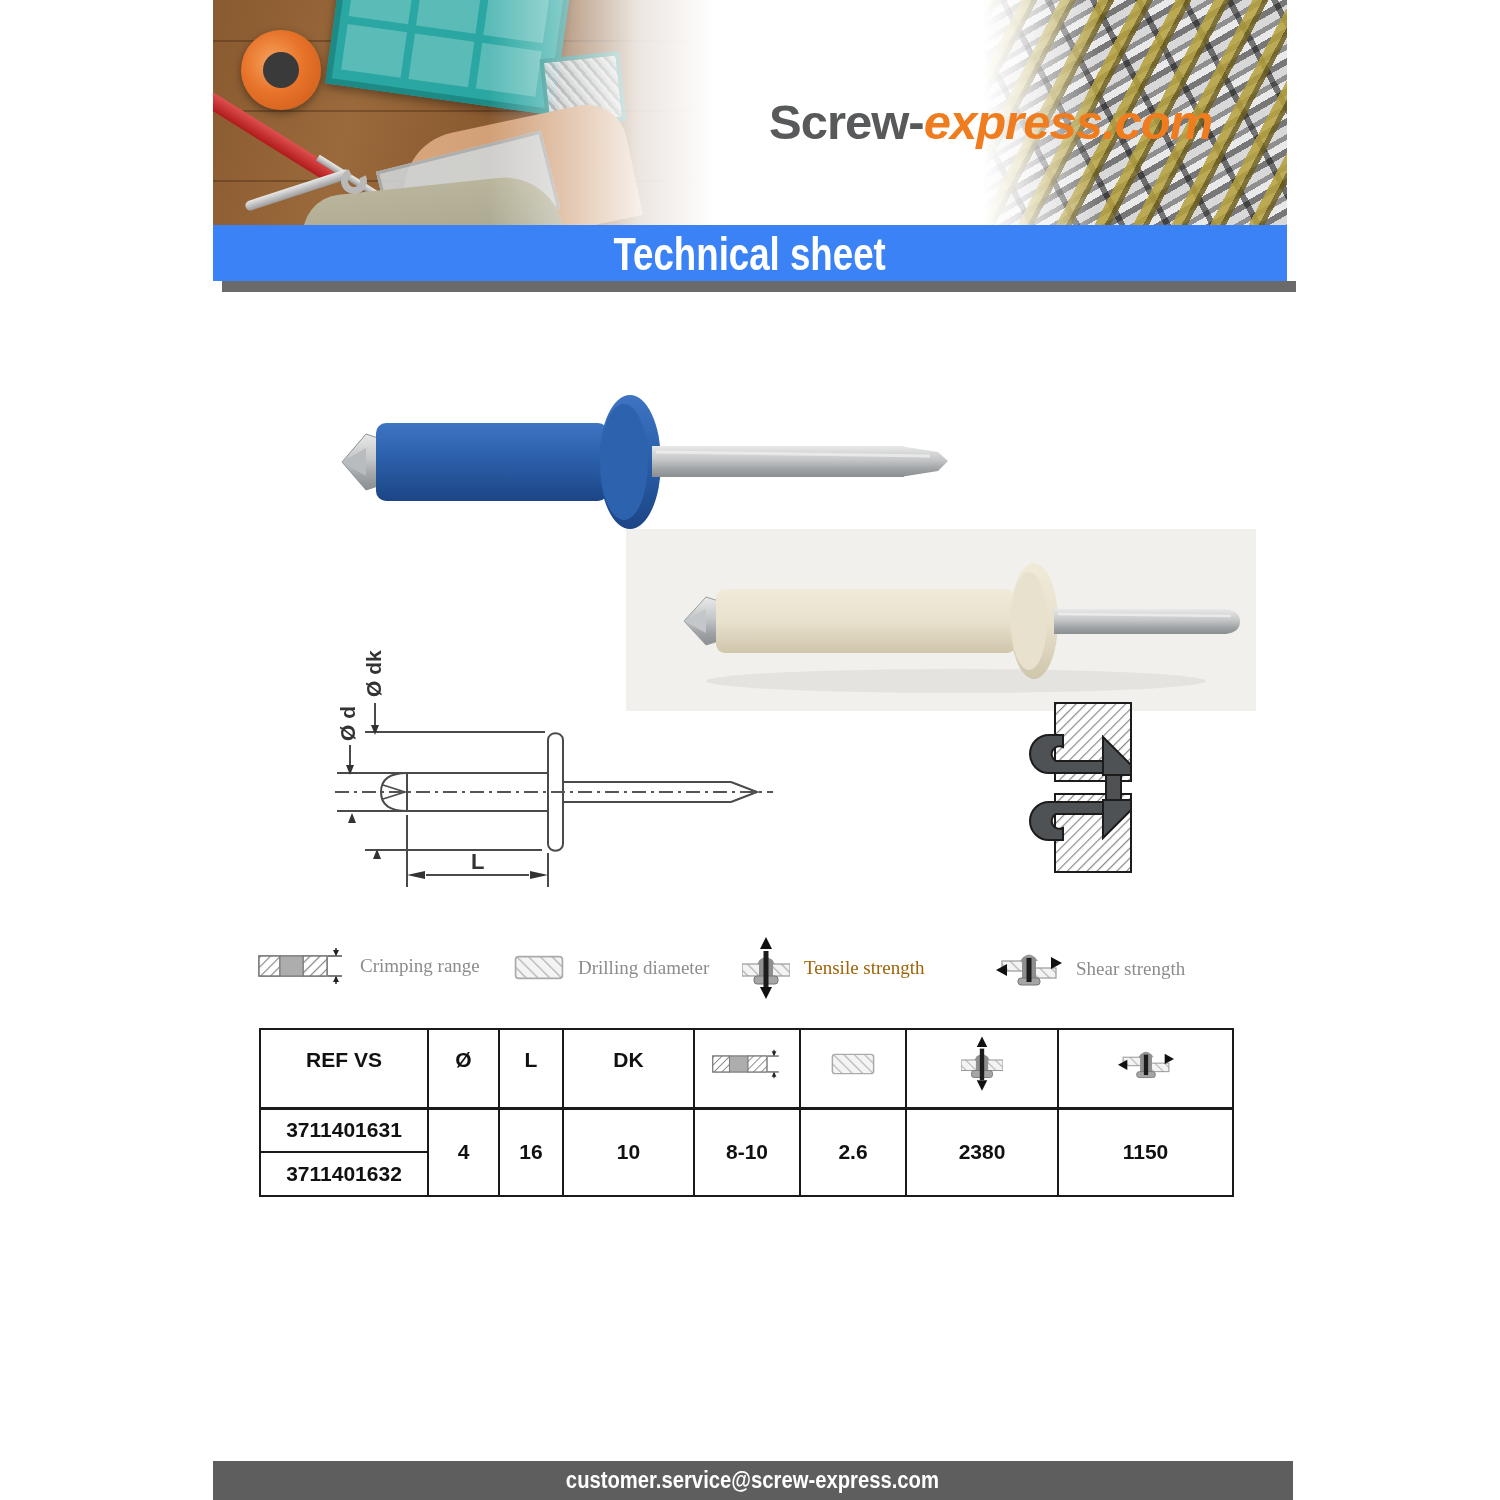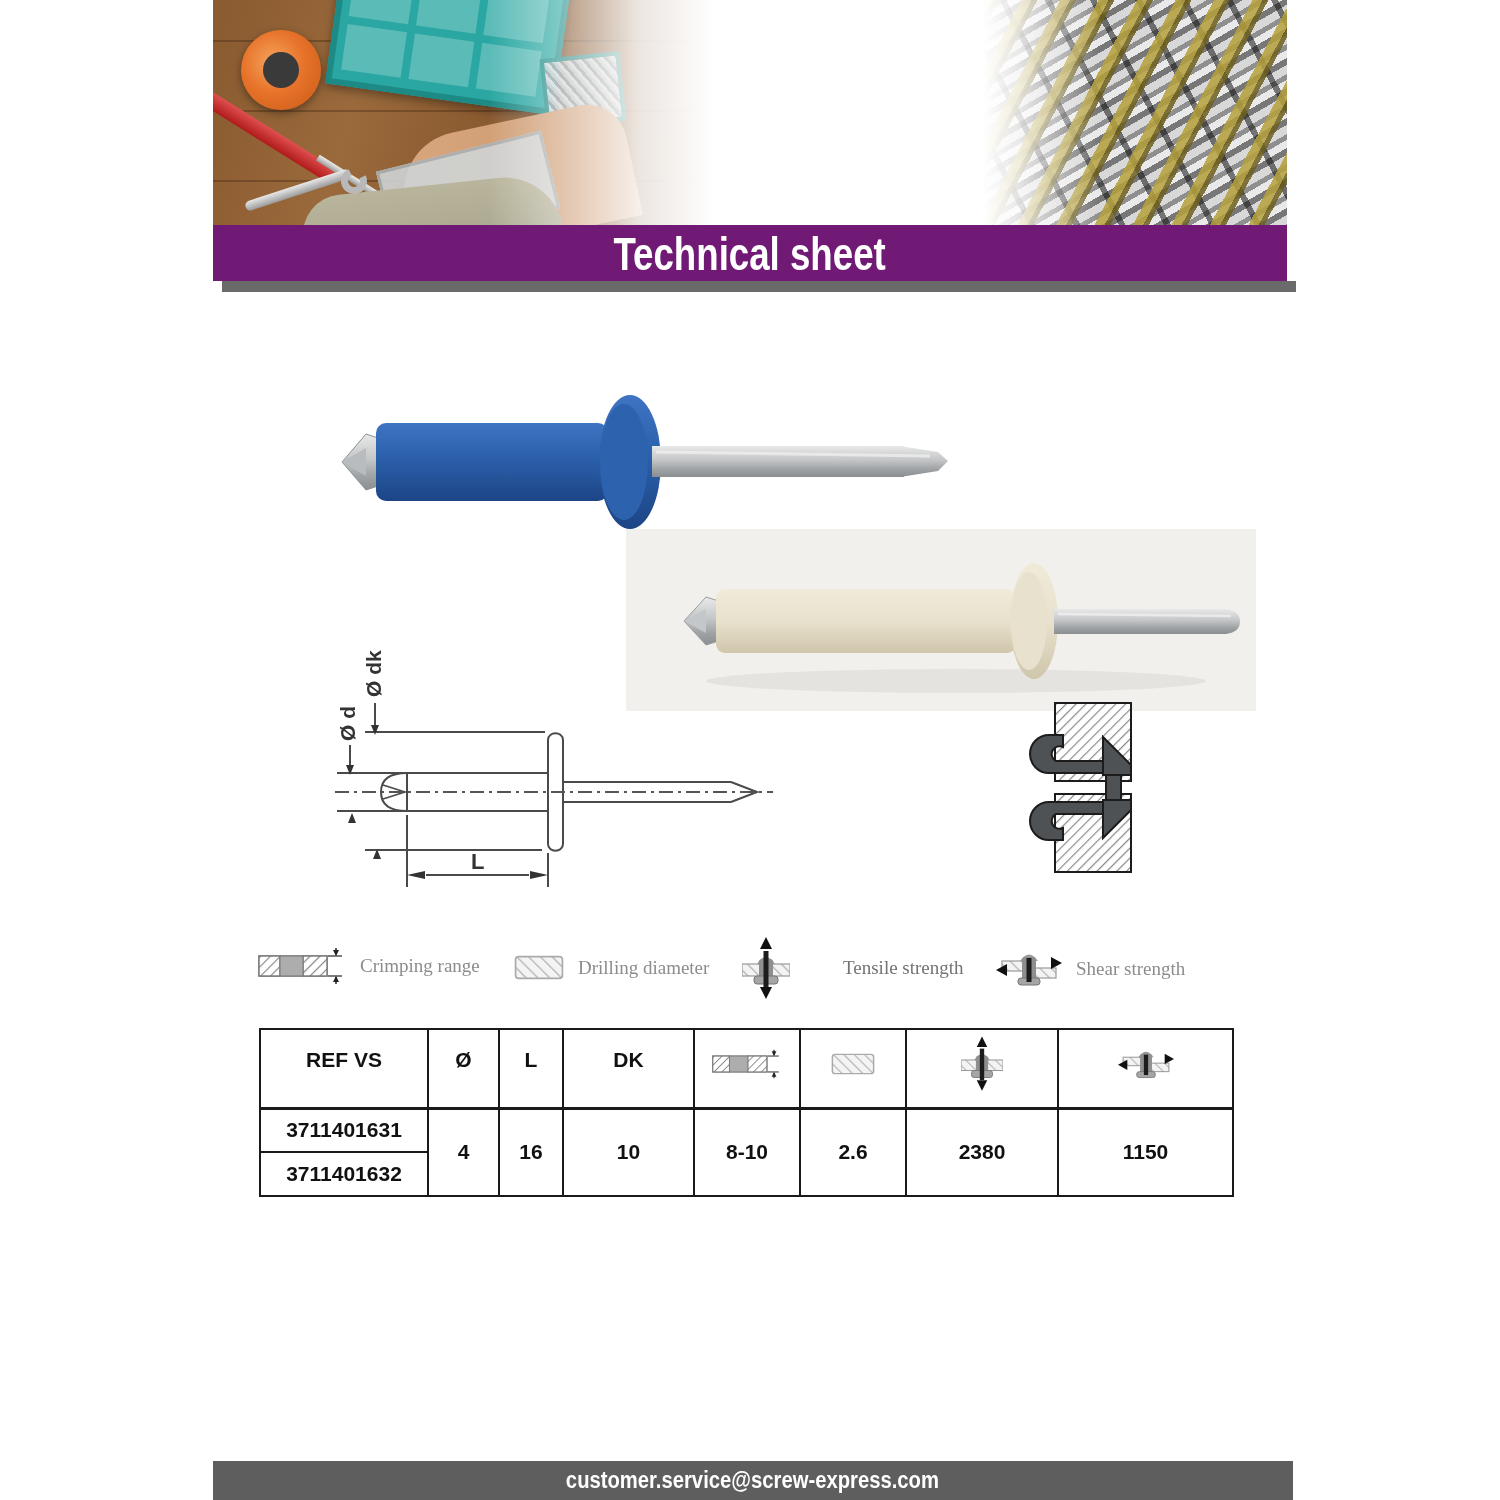--- a/index.html
+++ b/index.html
@@ -37,31 +37,31 @@
   .photo-right .fade { left:0; top:0; width:100%; height:100%;
     background:linear-gradient(to right, #fff 0%, rgba(255,255,255,.8) 12%, rgba(255,255,255,0) 38%); }
 
   
   .logo { left:548px; top:72px; width:420px; height:100px; display:flex; align-items:center; }
   .logo-text { font-size:49px; font-weight:bold; letter-spacing:-1px; white-space:nowrap; }
   .logo-dark { color:#58595b; }
   .logo-orange { color:#f07c20; font-style:italic; }
 
   
-  .banner { left:213px; top:225px; width:1074px; height:56px; background:#701a75; display:flex; align-items:center; justify-content:center; }
+  .banner { left:213px; top:225px; width:1074px; height:56px; background:#3b82f6; display:flex; align-items:center; justify-content:center; }
   .banner-title { color:#fff; font-weight:bold; font-size:47px; transform:scaleX(.78); letter-spacing:0px; }
   .banner-shadow { left:222px; top:281px; width:1074px; height:11px; background:#6a6a6a; }
 
   
   .photo-white-bg { left:626px; top:529px; width:630px; height:182px; background:#f2f0ec; }
 
   
   .legend-item { display:flex; align-items:center; gap:14px; }
   .legend-label { font-size:19px; color:#8c8c8c; white-space:nowrap;font-family:Liberation Serif, serif; }
-  .legend-label.blue { color:#737373;margin-left:39px; }
+  .legend-label.blue { color:#a16207; }
 
   
   .sheet-table { left:259px; top:1028px; width:973px; border-collapse:collapse; table-layout:fixed; }
   .sheet-table td, .sheet-table th { border:2px solid #1a1a1a; text-align:center; vertical-align:middle;
     font-size:21px; font-weight:bold; color:#111; padding:4px; }
   .sheet-table thead td { height:79px; vertical-align:top; padding-top:18px; border-bottom:3px solid #1a1a1a; }
   .sheet-table thead td.iconcell { vertical-align:middle; padding-top:0; }
   .sheet-table tbody td { height:44px; }
 
   
@@ -171,20 +171,28 @@
     <div class="abs arm"></div>
     <div class="abs tray screwdots"></div>
     <div class="abs sleeve"></div>
     <div class="abs fade"></div>
   </div>
 
   <div class="abs photo-right">
     <div class="abs fade"></div>
   </div>
 
+  <div class="abs logo">
+    <svg width="74" height="92" viewBox="0 0 74 92" style="margin-right:8px">
+      <path d="M5,32 C20,6 48,0 70,14 C48,8 22,16 9,36 Z" fill="#f07c20"></path>
+      <path d="M5,54 C20,28 48,22 70,36 C48,30 22,38 9,58 Z" fill="#c6c6c6"></path>
+      <path d="M5,76 C20,50 48,44 70,58 C48,52 22,60 9,80 C14,86 22,88 30,87 C18,92 8,88 5,76 Z" fill="#565759"></path>
+    </svg>
+    <div class="logo-text"><span class="logo-dark">Screw-</span><span class="logo-orange">express.com</span></div>
+  </div>
 </div>
 
 <div class="abs banner">
   <div class="banner-title">Technical sheet</div>
 </div>
 <div class="abs banner-shadow"></div>
 
 <svg class="abs" style="left:300px;top:390px" width="660" height="150" viewBox="0 0 660 150">
   <polygon points="42,72 66,44 84,50 84,94 66,100" fill="url(#steel)" stroke="#8e9294" stroke-width="1"></polygon>
   <polygon points="42,72 66,58 66,86" fill="#b9bcbe"></polygon>

